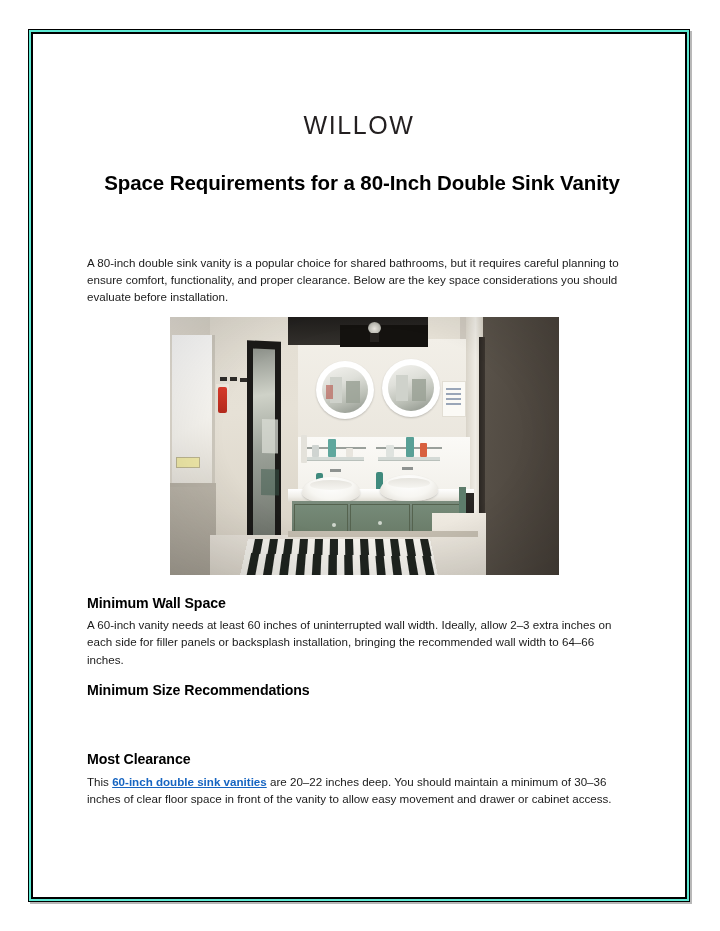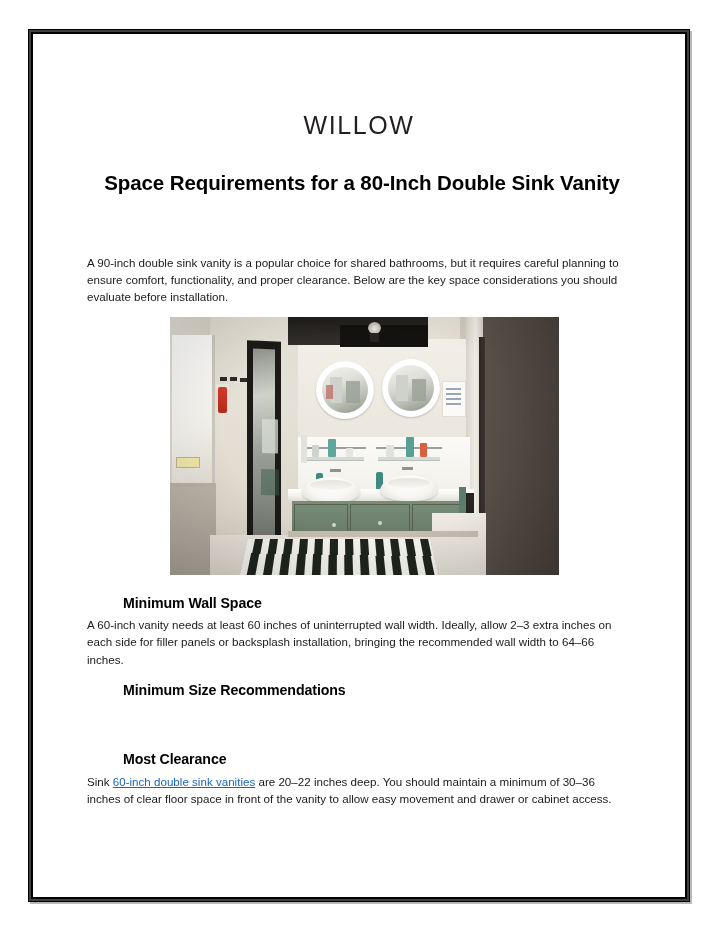--- a/index.html
+++ b/index.html
@@ -24,21 +24,21 @@
     background: #ffffff;
   }
   .slide-border-outer {
     position: absolute;
     left: 28px;
     top: 29px;
     width: 662px;
     height: 873px;
     box-sizing: border-box;
     border: 1px solid #000000;
-    background: #404040;
+    background: #5eead4;
     box-shadow: 2px 2px 0 0 #b8b8b8;
   }
   .slide-border-inner {
     position: absolute;
     left: 2px;
     top: 2px;
     right: 2px;
     bottom: 2px;
     box-sizing: border-box;
     border: 2px solid #000000;
@@ -337,58 +337,57 @@
   }
 
   
   .section-head {
     position: absolute;
     left: 54px;
     font-size: 14.2px;
     font-weight: bold;
     color: #000000;
     letter-spacing: -0.1px;
-    margin-left: 36px;
   }
   .section-body {
     position: absolute;
     left: 54px;
     width: 533px;
     font-size: 11.6px;
     line-height: 1.5;
     color: #1a1a1a;
   }
   .sec1-head { top: 561px; }
   .sec1-body { top: 582px; }
   .sec2-head { top: 648px; }
   .sec2-body { top: 670px; }
   .sec3-head { top: 717px; }
   .sec3-body { top: 739px; }
 
   .inline-link {
     color: #1765c1;
-    font-weight: normal;
+    font-weight: bold;
     text-decoration: underline;
   }
 </style>
 </head>
 <body>
 
 <div class="page-wrap">
   <div class="slide-border-outer">
     <div class="slide-border-inner">
       <div class="slide-content">
 
         <div class="logo-block">
           <span class="logo-main">WILLOW</span>
         </div>
 
         <div class="doc-title">Space Requirements for a 80-Inch Double Sink Vanity</div>
 
-        <div class="intro-para">A 90-inch double sink vanity is a popular choice for shared bathrooms, but it requires careful planning to ensure comfort, functionality, and proper clearance. Below are the key space considerations you should evaluate before installation.</div>
+        <div class="intro-para">A 80-inch double sink vanity is a popular choice for shared bathrooms, but it requires careful planning to ensure comfort, functionality, and proper clearance. Below are the key space considerations you should evaluate before installation.</div>
 
         <div class="photo-frame">
           <div class="photo-inner">
             <div class="ph-wall-left"></div>
             <div class="ph-wall-main"></div>
             <div class="ph-backwall"></div>
             <div class="ph-door-jamb"></div>
             <div class="ph-door-dark"></div>
             <div class="ph-door-edge"></div>
 
@@ -489,18 +488,18 @@
             <div class="ph-vignette"></div>
           </div>
         </div>
 
         <div class="section-head sec1-head">Minimum Wall Space</div>
         <div class="section-body sec1-body">A 60-inch vanity needs at least 60 inches of uninterrupted wall width. Ideally, allow 2–3 extra inches on each side for filler panels or backsplash installation, bringing the recommended wall width to 64–66 inches.</div>
 
         <div class="section-head sec2-head">Minimum Size Recommendations</div>
 
         <div class="section-head sec3-head">Most Clearance</div>
-        <div class="section-body sec3-body"><span>Sink </span><a class="inline-link" href="#">60-inch double sink vanities</a><span> are 20–22 inches deep. You should maintain a minimum of 30–36 inches of clear floor space in front of the vanity to allow easy movement and drawer or cabinet access.</span></div>
+        <div class="section-body sec3-body"><span>This </span><a class="inline-link" href="#">60-inch double sink vanities</a><span> are 20–22 inches deep. You should maintain a minimum of 30–36 inches of clear floor space in front of the vanity to allow easy movement and drawer or cabinet access.</span></div>
 
       </div>
     </div>
   </div>
 </div>
 
 </body></html>

